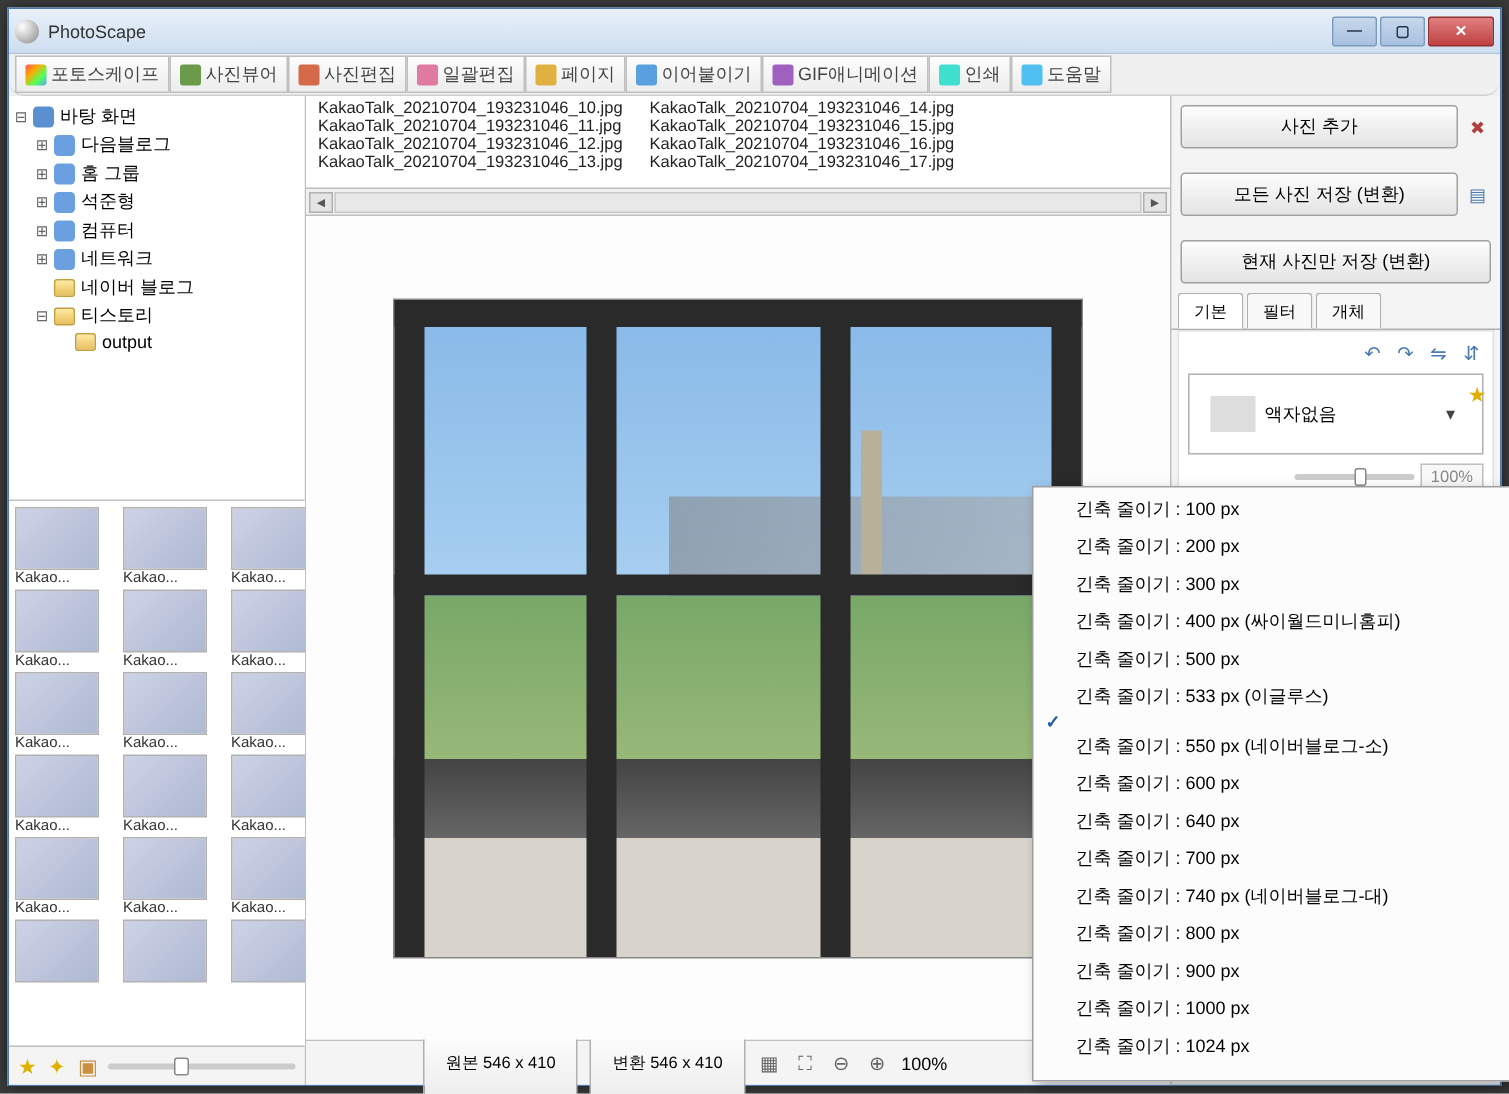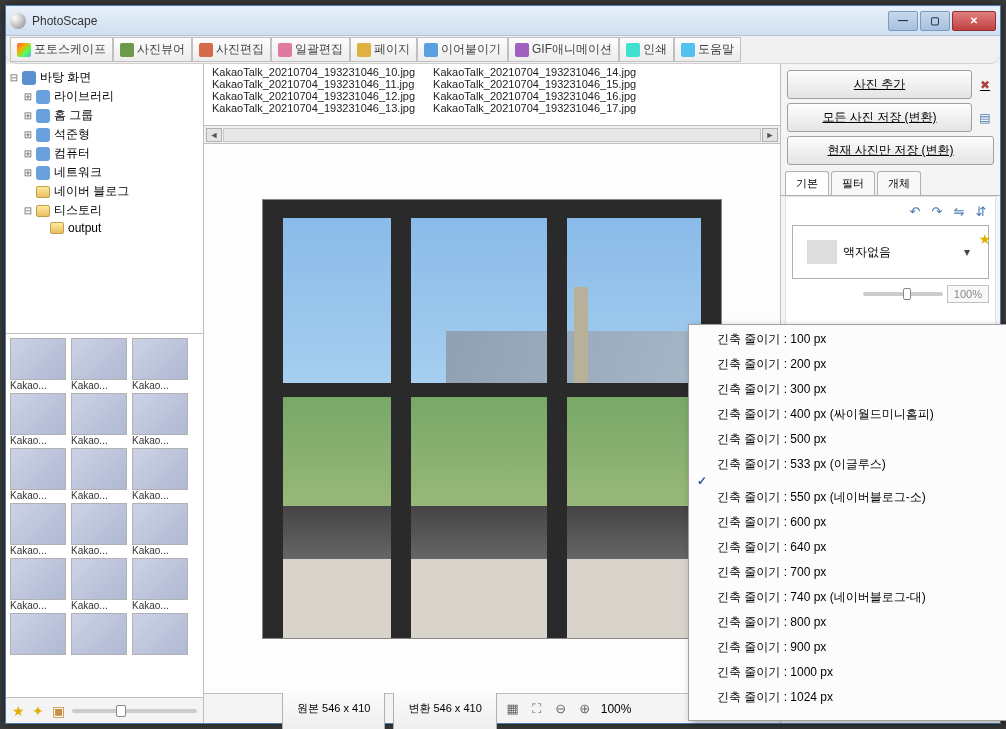--- a/index.html
+++ b/index.html
@@ -24,21 +24,21 @@
 .ticon.t8{background:#40e0d0;}
 .ticon.t9{background:#50c0f0;}
 .content { display: flex; height: calc(100% - 58px); }
 .left-pane { width: 198px; border-right: 1px solid #c0c0c0; display: flex; flex-direction: column; background: #fff; }
 .tree { flex: 0 0 270px; overflow: auto; padding: 4px 2px; background:#fff; border-bottom:1px solid #c0c0c0;}
 .tree-node { display: flex; align-items: center; gap: 2px; padding: 1px 0; white-space: nowrap; }
 .tree-node .expander { width: 12px; text-align: center; color: #666; cursor: pointer; font-size: 10px; }
 .tree-node .folder-icon { width: 14px; height: 12px; background: linear-gradient(#ffe9a0,#e8c060); border: 1px solid #c0a040; border-radius: 2px; margin-right: 2px; }
 .tree-node .special-icon { width: 14px; height: 14px; background: #6aa0e0; border-radius: 3px; margin-right: 2px; }
 .thumbs { flex: 1; overflow: auto; padding: 4px; background: #fff; }
-.thumb-row { display: flex; gap: 5px; margin-bottom: 2px; }
+.thumb-row { display: flex; gap: 16px; margin-bottom: 2px; }
 .thumb { width: 56px; }
 .thumb .img { width: 56px; height: 42px; background: linear-gradient(135deg,#c0c8e8,#a0b0d8); border: 1px solid #aaa; filter: saturate(0.6) brightness(1.05); }
 .thumb .lbl { font-size: 10px; color: #333; white-space: nowrap; overflow: hidden; text-overflow: ellipsis; }
 .left-bottom { height: 26px; border-top: 1px solid #c0c0c0; display: flex; align-items: center; gap: 6px; padding: 0 6px; background:#f4f4f4;}
 .star-icon{width:14px;height:14px;color:#e0b000;font-size:14px;line-height:14px;}
 .slider-mini{flex:1;height:4px;background:#ccc;position:relative;border-radius:2px;}
 .slider-mini .knob{position:absolute;left:35%;top:-4px;width:10px;height:12px;background:#fff;border:1px solid #888;border-radius:2px;}
 .main-pane { flex: 1; display: flex; flex-direction: column; background: #f8f8f8; position: relative; }
 .file-list { height: 62px; padding: 2px 8px; background: #fff; border-bottom: 1px solid #c0c0c0; display: flex; }
 .file-col { display: flex; flex-direction: column; gap: 0; margin-right: 18px; }
@@ -51,21 +51,21 @@
 .photo .window-frame{position:absolute;inset:0;}
 .photo .vf{position:absolute;top:0;bottom:0;width:20px;background:#2a2a2a;}
 .photo .hf{position:absolute;left:0;right:0;height:18px;background:#2a2a2a;}
 .photo .buildings{position:absolute;top:30%;left:40%;right:0;height:15%;background:linear-gradient(90deg,#889098,#a8b0b8);opacity:0.7;}
 .photo .tower{position:absolute;top:20%;left:68%;width:14px;height:25%;background:#b8b098;}
 .photo .floor{position:absolute;bottom:0;left:0;right:0;height:30%;background:linear-gradient(#444,#666 40%,#d8d4cc 40%);}
 .bottom-bar { height: 30px; border-top: 1px solid #c0c0c0; background: #f4f4f4; display: flex; align-items: center; gap: 8px; padding: 0 8px; }
 .status-box { border: 1px solid #b0b0b0; background: linear-gradient(#fff,#ececec); padding: 19px 14px; border-radius: 2px; font-size: 11px; }
 .tiny-icon{width:16px;height:16px;display:flex;align-items:center;justify-content:center;color:#666;cursor:pointer;font-size:13px;}
 .right-pane { width: 220px; border-left: 1px solid #c0c0c0; background: #f4f4f4; display: flex; flex-direction: column; }
-.right-top { padding: 6px; display: flex; flex-direction: column; gap: 4px; text-decoration: underline; }
+.right-top { padding: 6px; display: flex; flex-direction: column; gap: 16px; }
 .right-row { display: flex; align-items: center; gap: 4px; }
 .action-btn { flex: 1; border: 1px solid #a0a0a0; background: linear-gradient(#fdfdfd,#e4e4e4); padding: 5px 4px; border-radius: 3px; text-align: center; cursor: pointer; font-size: 12px; }
 .small-icon { width: 18px; height: 18px; display:flex;align-items:center;justify-content:center;color:#666;cursor:pointer;}
 .right-tabs { display: flex; border-bottom: 1px solid #b0b0b0; padding-left:4px;}
 .right-tab { padding: 4px 10px; border: 1px solid #b0b0b0; border-bottom: none; background: #f8f8f8; cursor: pointer; font-size: 11px; margin-right:2px; border-radius:3px 3px 0 0;}
 .right-tab.active { background: #fff; }
 .right-body { flex: 1; background: #fff; border: 1px solid #e0e0e0; margin: 0 4px 4px 4px; padding: 6px; display:flex;flex-direction:column;gap:6px;}
 .icon-row { display: flex; justify-content: flex-end; gap: 6px; }
 .icon-row .ibtn { width: 16px; height: 16px; cursor: pointer; display:flex;align-items:center;justify-content:center;color:#4a7ab0;font-size:13px;}
 .frame-select { display: flex; align-items: center; border: 1px solid #b0b0b0; background: #fff; padding: 14px; }
@@ -138,21 +138,21 @@
     <div class="left-pane">
       <div class="tree" id="tree">
           <div class="tree-node">
             <span class="expander">⊟</span>
             <span class="special-icon" style="background:#5a90d0"></span>
             <span>바탕 화면</span>
           </div>
           <div class="tree-node" style="padding-left: 14px;">
             <span class="expander">⊞</span>
             <span class="special-icon"></span>
-            <span>라이브러리</span>
+            <span>다음블로그</span>
           </div>
           <div class="tree-node" style="padding-left: 14px;">
             <span class="expander">⊞</span>
             <span class="special-icon"></span>
             <span>홈 그룹</span>
           </div>
           <div class="tree-node" style="padding-left: 14px;">
             <span class="expander">⊞</span>
             <span class="special-icon"></span>
             <span>석준형</span>

